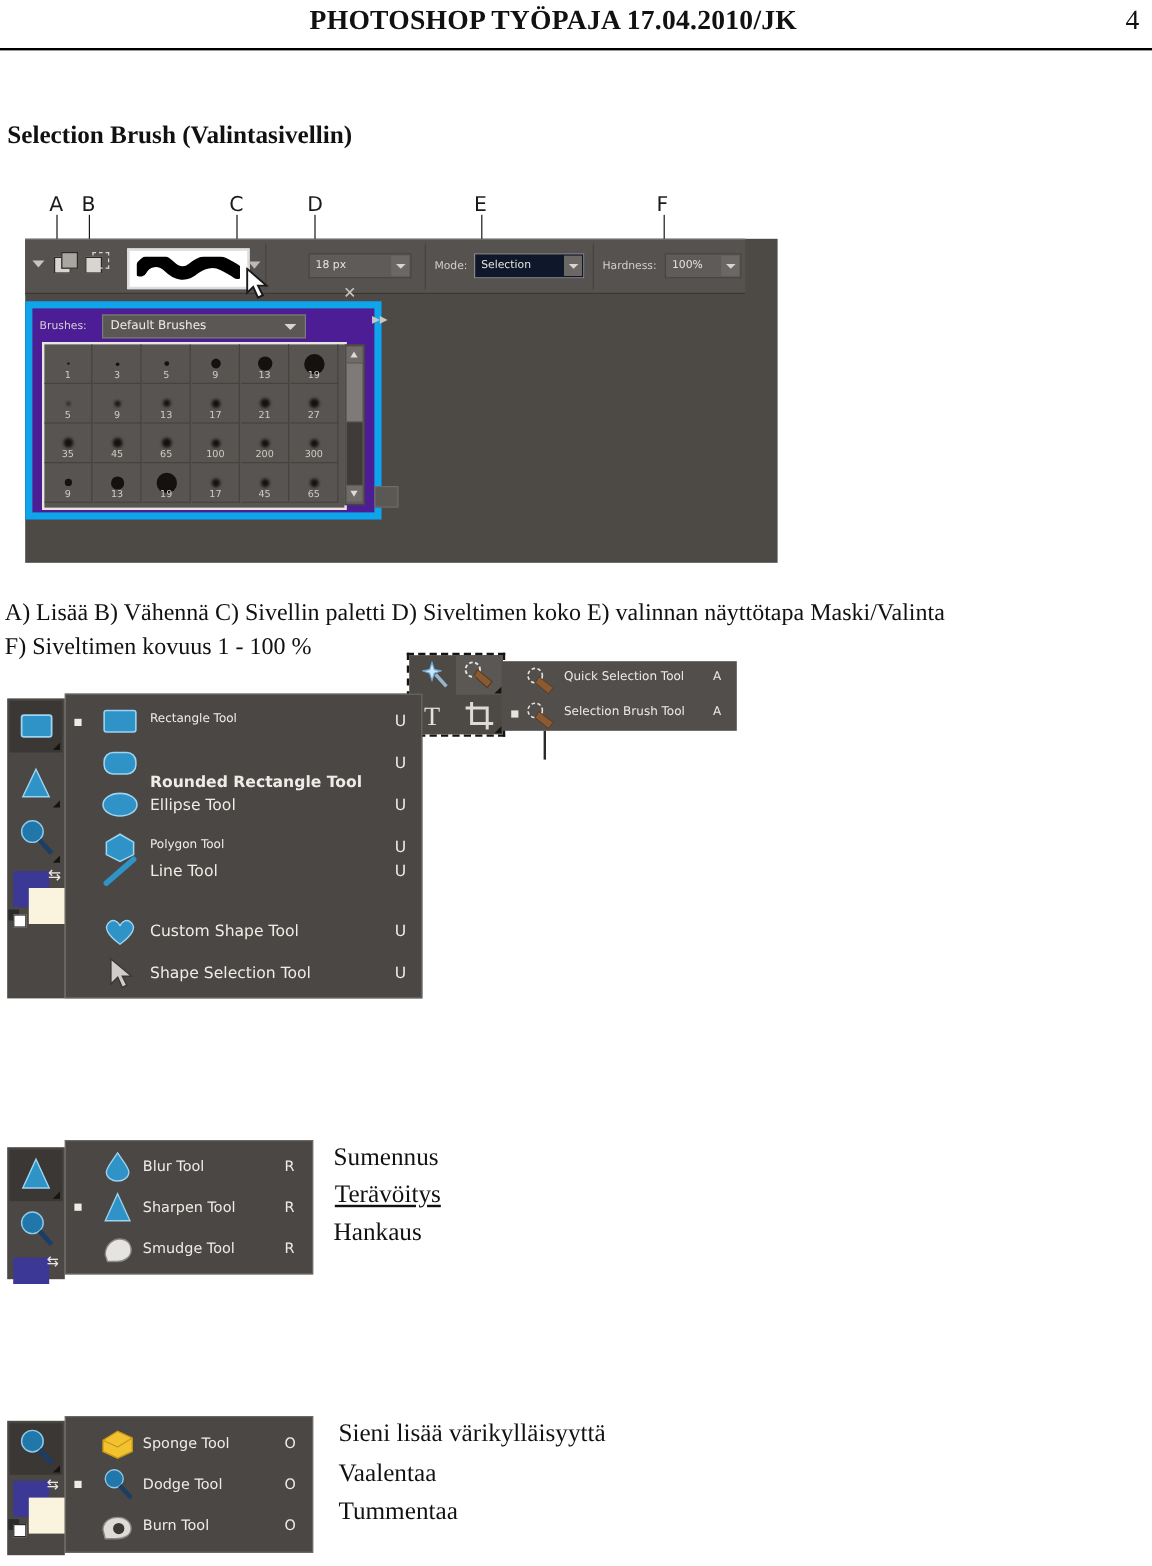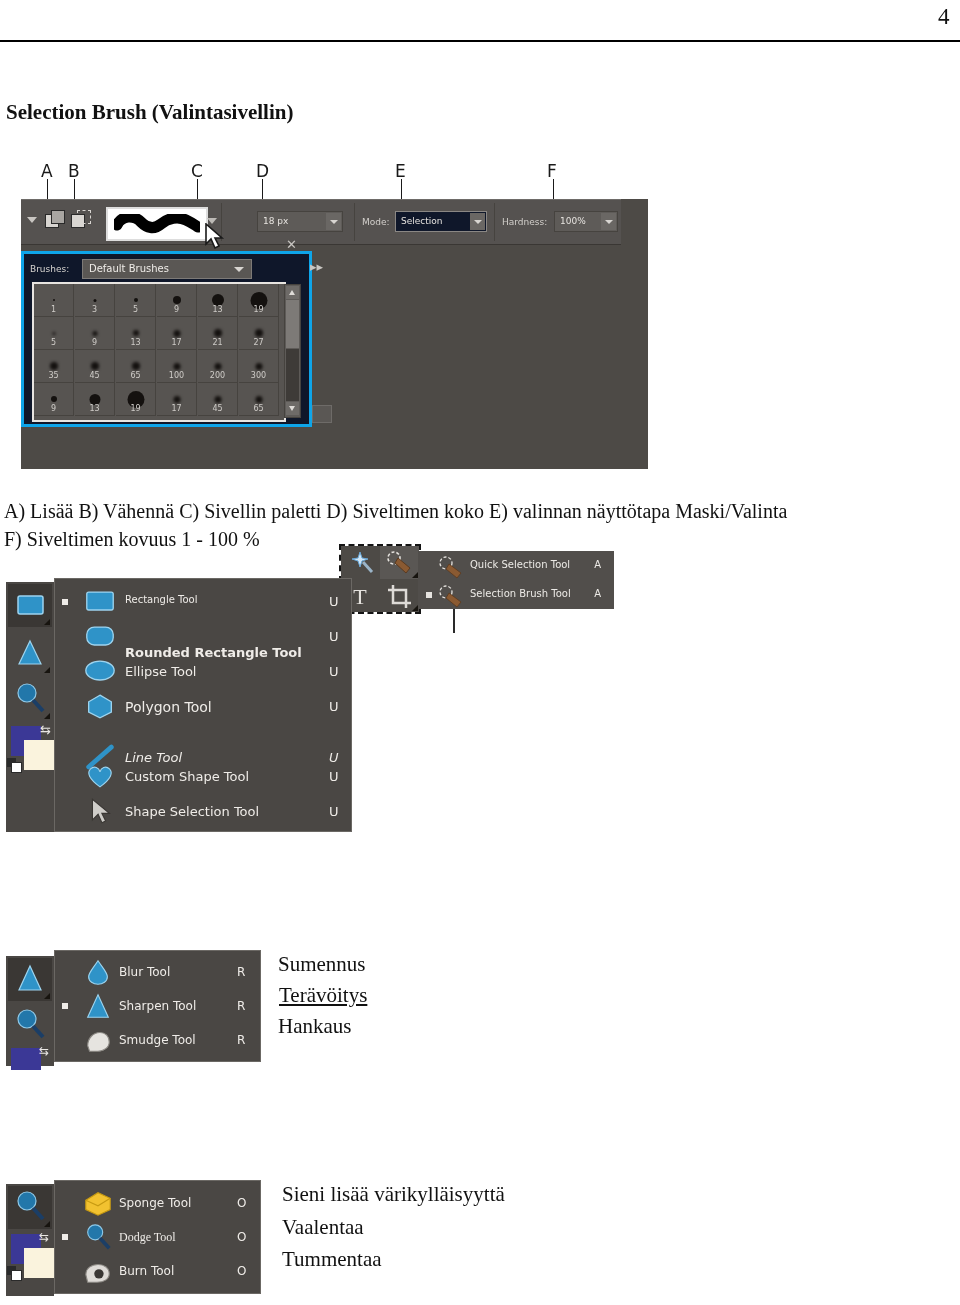--- a/index.html
+++ b/index.html
@@ -35,21 +35,21 @@
          border-left:5px solid transparent;border-right:5px solid transparent;border-top:6px solid #bdbab6;}
   .sep{position:absolute;top:3px;width:1px;height:38px;background:#46433f;}
   .olabel{position:absolute;font-family:"DejaVu Sans",sans-serif;font-size:9px;color:#d2cfcb;top:17px;}
   .ofield{position:absolute;top:11px;height:19px;background:#5e5b58;border:1px solid #46433f;}
   .ofield span{position:absolute;left:5px;top:4px;font-family:"DejaVu Sans",sans-serif;font-size:9px;color:#e6e3df;}
   .ofield .dd{position:absolute;right:1px;top:1px;width:15px;height:17px;background:#6a6764;}
   .ofield .dd i{position:absolute;left:4px;top:7px;width:0;height:0;
                 border-left:4px solid transparent;border-right:4px solid transparent;border-top:4px solid #d8d5d1;}
   .ofield.bright{background:#0f172a;border:1px solid #8a8784;}
   
-  .brpanel{position:absolute;left:7px;top:96px;width:285px;height:170px;background:#0f172a;border:3px solid #0ea5e9;}
+  .brpanel{position:absolute;left:7px;top:96px;width:285px;height:170px;background:#4c1d95;border:6px solid #0ea5e9;}
   .brpanel .plabel{position:absolute;left:6px;top:10px;font-family:"DejaVu Sans",sans-serif;font-size:9px;color:#d6d3cf;}
   .brsel{position:absolute;left:58px;top:5px;width:168px;height:18px;background:#5a5754;border:1px solid #7d7a77;}
   .brsel span{position:absolute;left:6px;top:3px;font-family:"DejaVu Sans",sans-serif;font-size:10px;color:#efecE8;}
   .brsel i{position:absolute;right:7px;top:7px;width:0;height:0;
            border-left:5px solid transparent;border-right:5px solid transparent;border-top:5px solid #d8d5d1;}
   .grid{position:absolute;left:8px;top:28px;width:250px;height:136px;background:#575451;border:2px solid #e8e5e1;}
   .gcell{position:absolute;width:40px;height:33px;box-sizing:border-box;border-right:1px solid #46433f;border-bottom:1px solid #46433f;}
   .gdot{position:absolute;left:50%;transform:translateX(-50%);top:5px;border-radius:50%;background:#14110f;}
   .gnum{position:absolute;left:0;right:0;bottom:2px;text-align:center;font-family:"DejaVu Sans",sans-serif;font-size:8px;color:#cfccc8;}
   .sbar{position:absolute;left:260px;top:30px;width:15px;height:132px;background:#5e5b58;border:1px solid #46433f;}
@@ -91,20 +91,21 @@
   
   .fig3{position:absolute;left:6px;top:950px;width:255px;height:120px;}
   .fi-txt{position:absolute;font-size:21px;color:#111;white-space:nowrap;}
   
   .fig4{position:absolute;left:6px;top:1180px;width:253px;height:118px;}
 </style>
 </head>
 <body>
 
 <div class="header">
+  <div class="hdr-mid">PHOTOSHOP TYÖPAJA 17.04.2010/JK</div>
   <div class="hdr-page">4</div>
   <div class="h-rule"></div>
 </div>
 
 <div class="sec-title">Selection Brush (Valintasivellin)</div>
 
 <div class="fig1">
   <div class="bg"></div>
 
   <div class="letter" style="left:27px;top:6px;">A</div>
@@ -394,24 +395,24 @@
         <svg viewBox="0 0 36 32" style="position:absolute;left:28px;top:2px;width:34px;height:31px;">
           <ellipse cx="18" cy="15" rx="15" ry="10" fill="#2f93c8" stroke="#9dd4ef" stroke-width="1.4"></ellipse>
         </svg>
         <div class="mtxt" style="left: 70px; font-size: 13px; top: 10px;">Ellipse Tool</div>
         <div class="mkey" style="left: 274px; font-size: 13px; top: 10px;">U</div>
       </div>
       <div class="mitem" style="top: 110px; width: 100%; height: 35px;">
         <svg viewBox="0 0 36 32" style="position:absolute;left:28px;top:2px;width:34px;height:31px;">
           <polygon points="18,4 30,11 30,22 18,28 6,22 6,11" fill="#2f93c8" stroke="#9dd4ef" stroke-width="1.4"></polygon>
         </svg>
-        <div class="mtxt" style="left: 70px; font-size: 14px; top: 10px;">Polygon Tool</div>
-        <div class="mkey" style="left: 274px; font-size: 13px; top: 10px;">U</div>
-      </div>
-      <div class="mitem" style="top: 161px; width: 100%; height: 35px; font-style: italic;">
+        <div class="mtxt" style="left: 70px; font-size: 10px; top: 10px;">Polygon Tool</div>
+        <div class="mkey" style="left: 274px; font-size: 13px; top: 10px;">U</div>
+      </div>
+      <div class="mitem" style="top: 130px; width: 100%; height: 35px;">
         <svg viewBox="0 0 36 32" style="position:absolute;left:28px;top:2px;width:34px;height:31px;">
           <line x1="6" y1="26" x2="30" y2="5" stroke="#2f93c8" stroke-width="5" stroke-linecap="round"></line>
         </svg>
         <div class="mtxt" style="left: 70px; font-size: 13px; top: 10px;">Line Tool</div>
         <div class="mkey" style="left: 274px; font-size: 13px; top: 10px;">U</div>
       </div>
       <div class="mitem" style="top: 180px; width: 100%; height: 35px;">
         <svg viewBox="0 0 36 32" style="position:absolute;left:28px;top:2px;width:34px;height:31px;">
           <path d="M18 27 C6 18,4 12,8 8 C12 4,17 7,18 11 C19 7,24 4,28 8 C32 12,30 18,18 27 Z" fill="#2f93c8" stroke="#9dd4ef" stroke-width="1.2"></path>
         </svg>
@@ -499,21 +500,21 @@
         </svg>
         <div class="mtxt" style="left: 64px; font-size: 12px; top: 10px;">Sponge Tool</div>
         <div class="mkey" style="left: 182px; font-size: 12px; top: 10px;">O</div>
       </div>
       <div class="mitem" style="top: 39px; width: 100%; height: 34px;">
         <div class="mmark" style="left: 7px; top: 14px;"></div>
         <svg viewBox="0 0 36 32" style="position:absolute;left:26px;top:2px;width:34px;height:30px;">
           <circle cx="15" cy="11" r="8" fill="#2277aa" stroke="#8fc9e8" stroke-width="1.2"></circle>
           <line x1="20" y1="17" x2="30" y2="28" stroke="#1b3e66" stroke-width="4"></line>
         </svg>
-        <div class="mtxt" style="left: 64px; font-size: 12px; top: 10px; font-family: Liberation Serif, serif;">Dodge Tool</div>
+        <div class="mtxt" style="left: 64px; font-size: 12px; top: 10px;">Dodge Tool</div>
         <div class="mkey" style="left: 182px; font-size: 12px; top: 10px;">O</div>
       </div>
       <div class="mitem" style="top: 73px; width: 100%; height: 34px;">
         <svg viewBox="0 0 36 32" style="position:absolute;left:26px;top:2px;width:34px;height:30px;">
           <path d="M5 20 C5 13,11 9,18 9 C25 9,30 13,30 19 C30 25,24 28,17 28 L7 28 Z" fill="#dedbd7" stroke="#8b8883" stroke-width="1.2"></path>
           <circle cx="19" cy="19" r="5" fill="#3a3734"></circle>
         </svg>
         <div class="mtxt" style="left: 64px; font-size: 12px; top: 10px;">Burn Tool</div>
         <div class="mkey" style="left: 182px; font-size: 12px; top: 10px;">O</div>
       </div>

